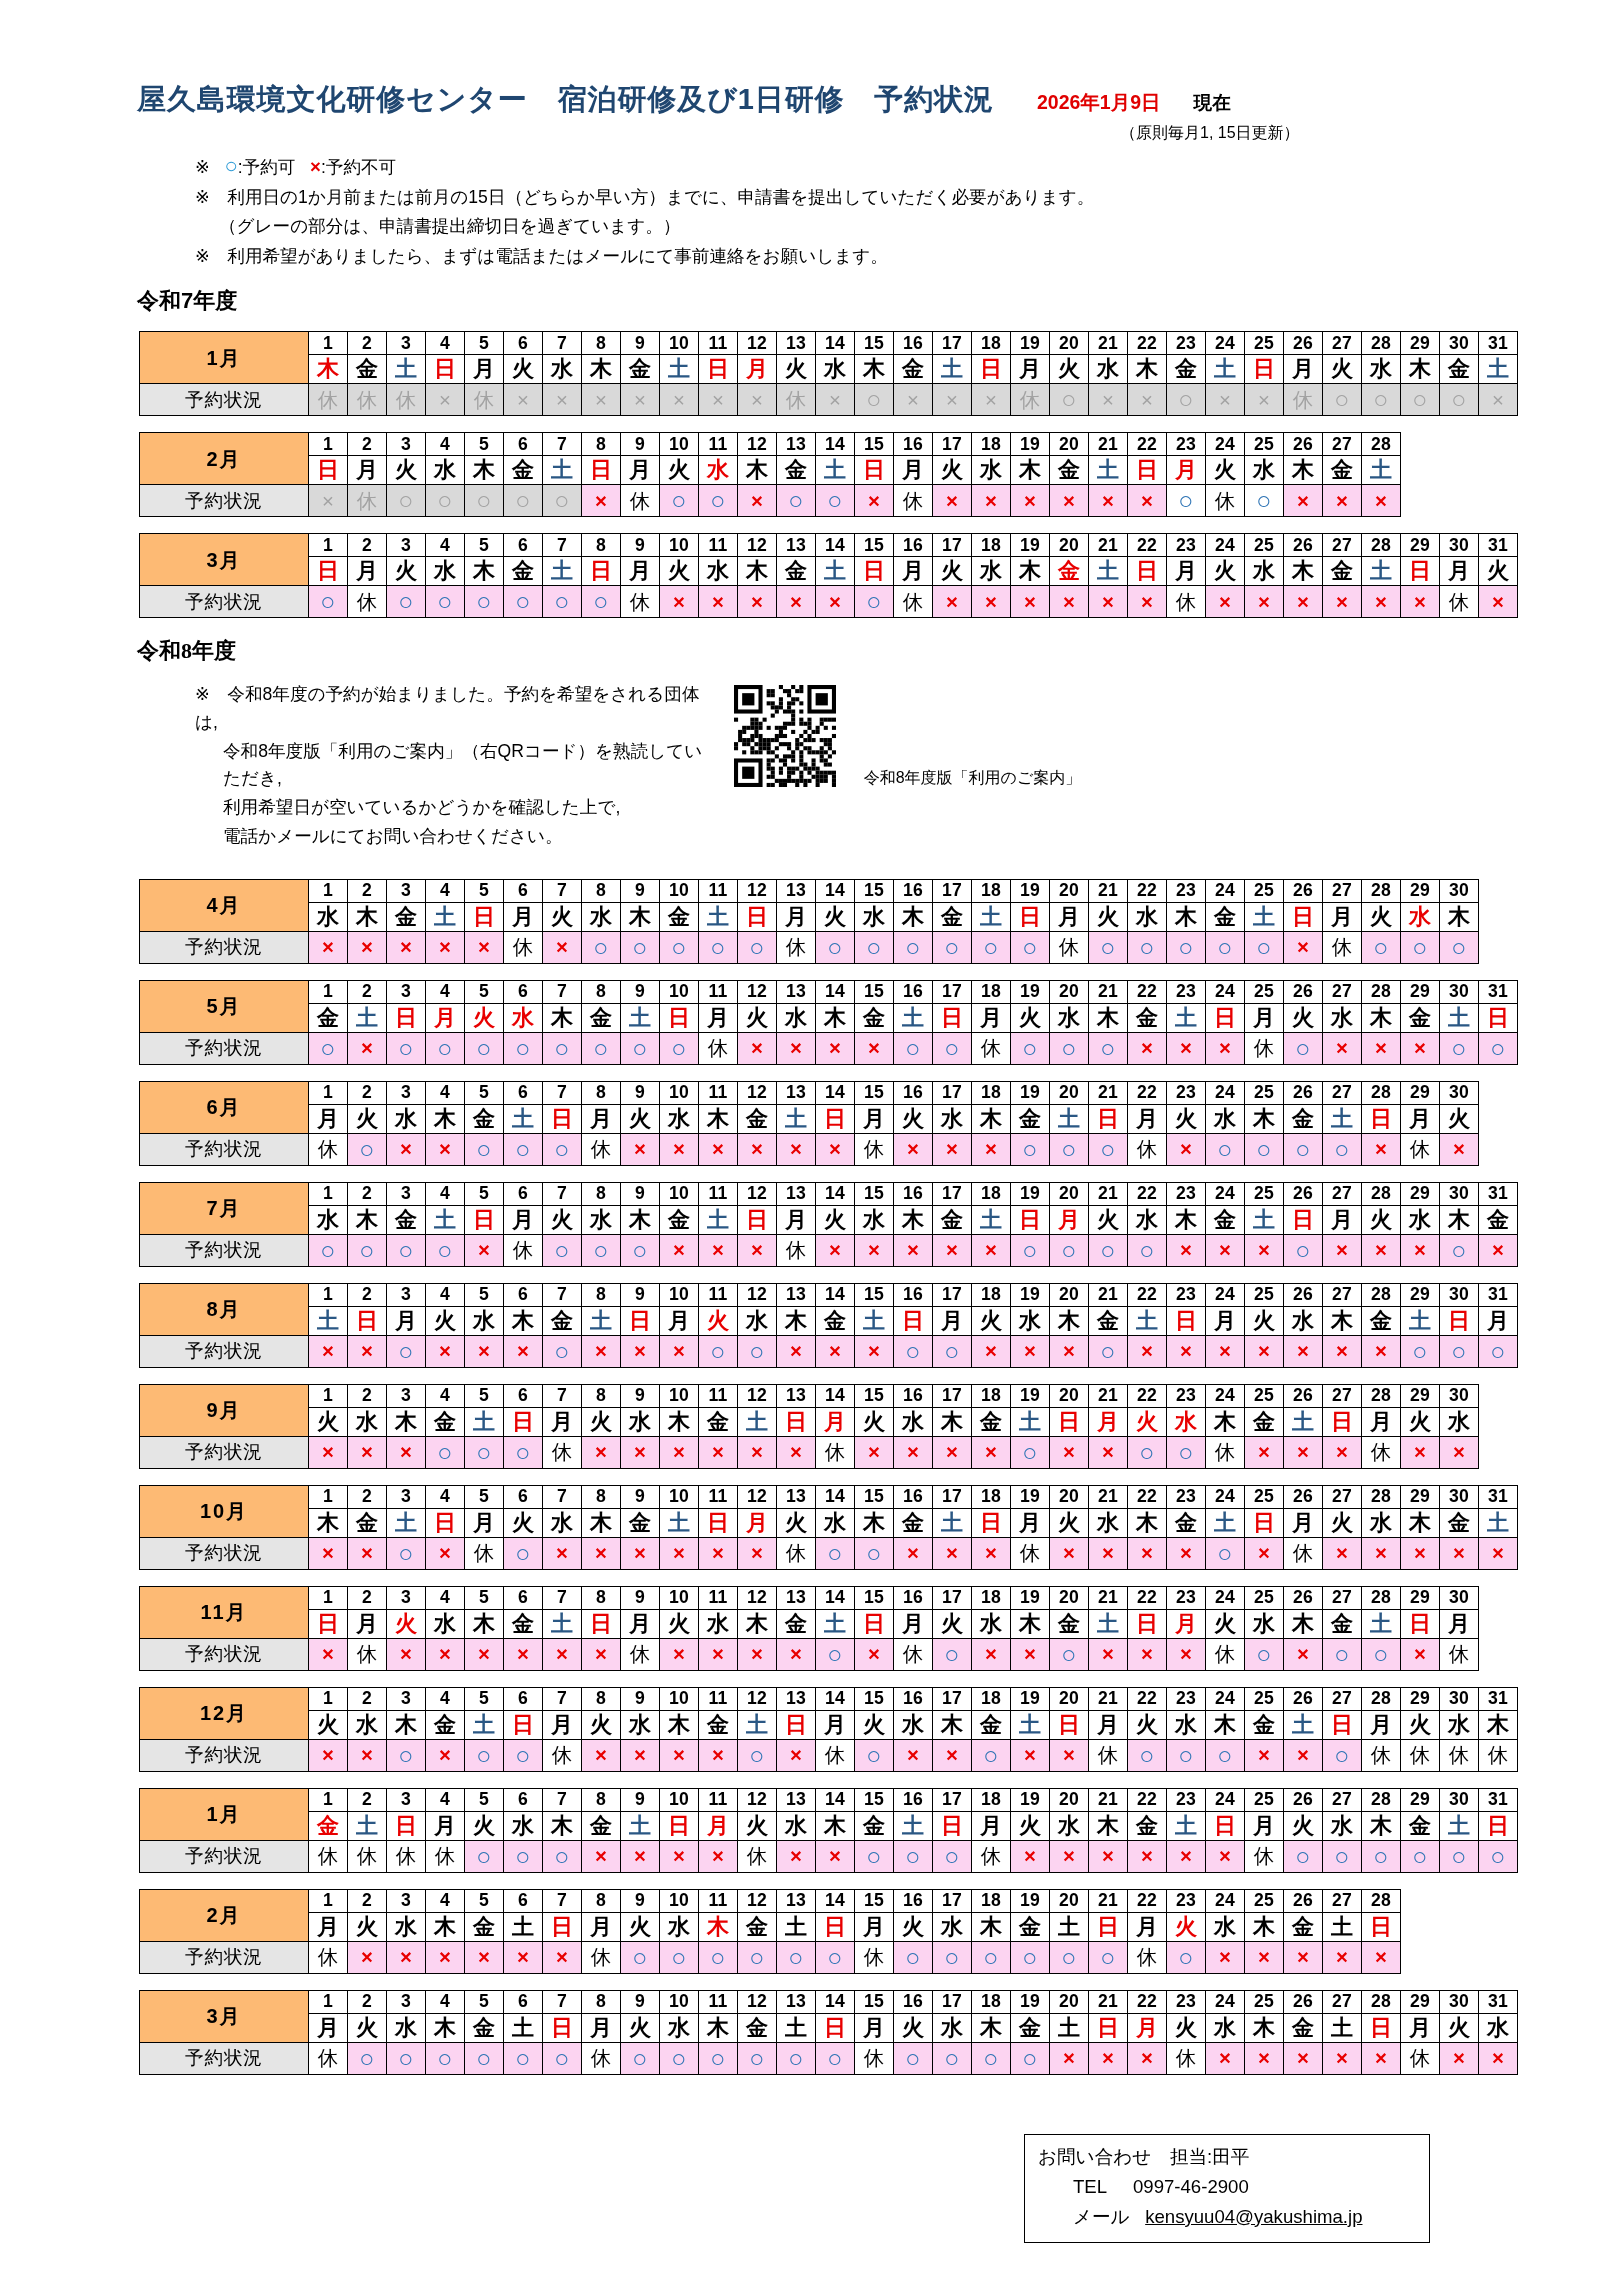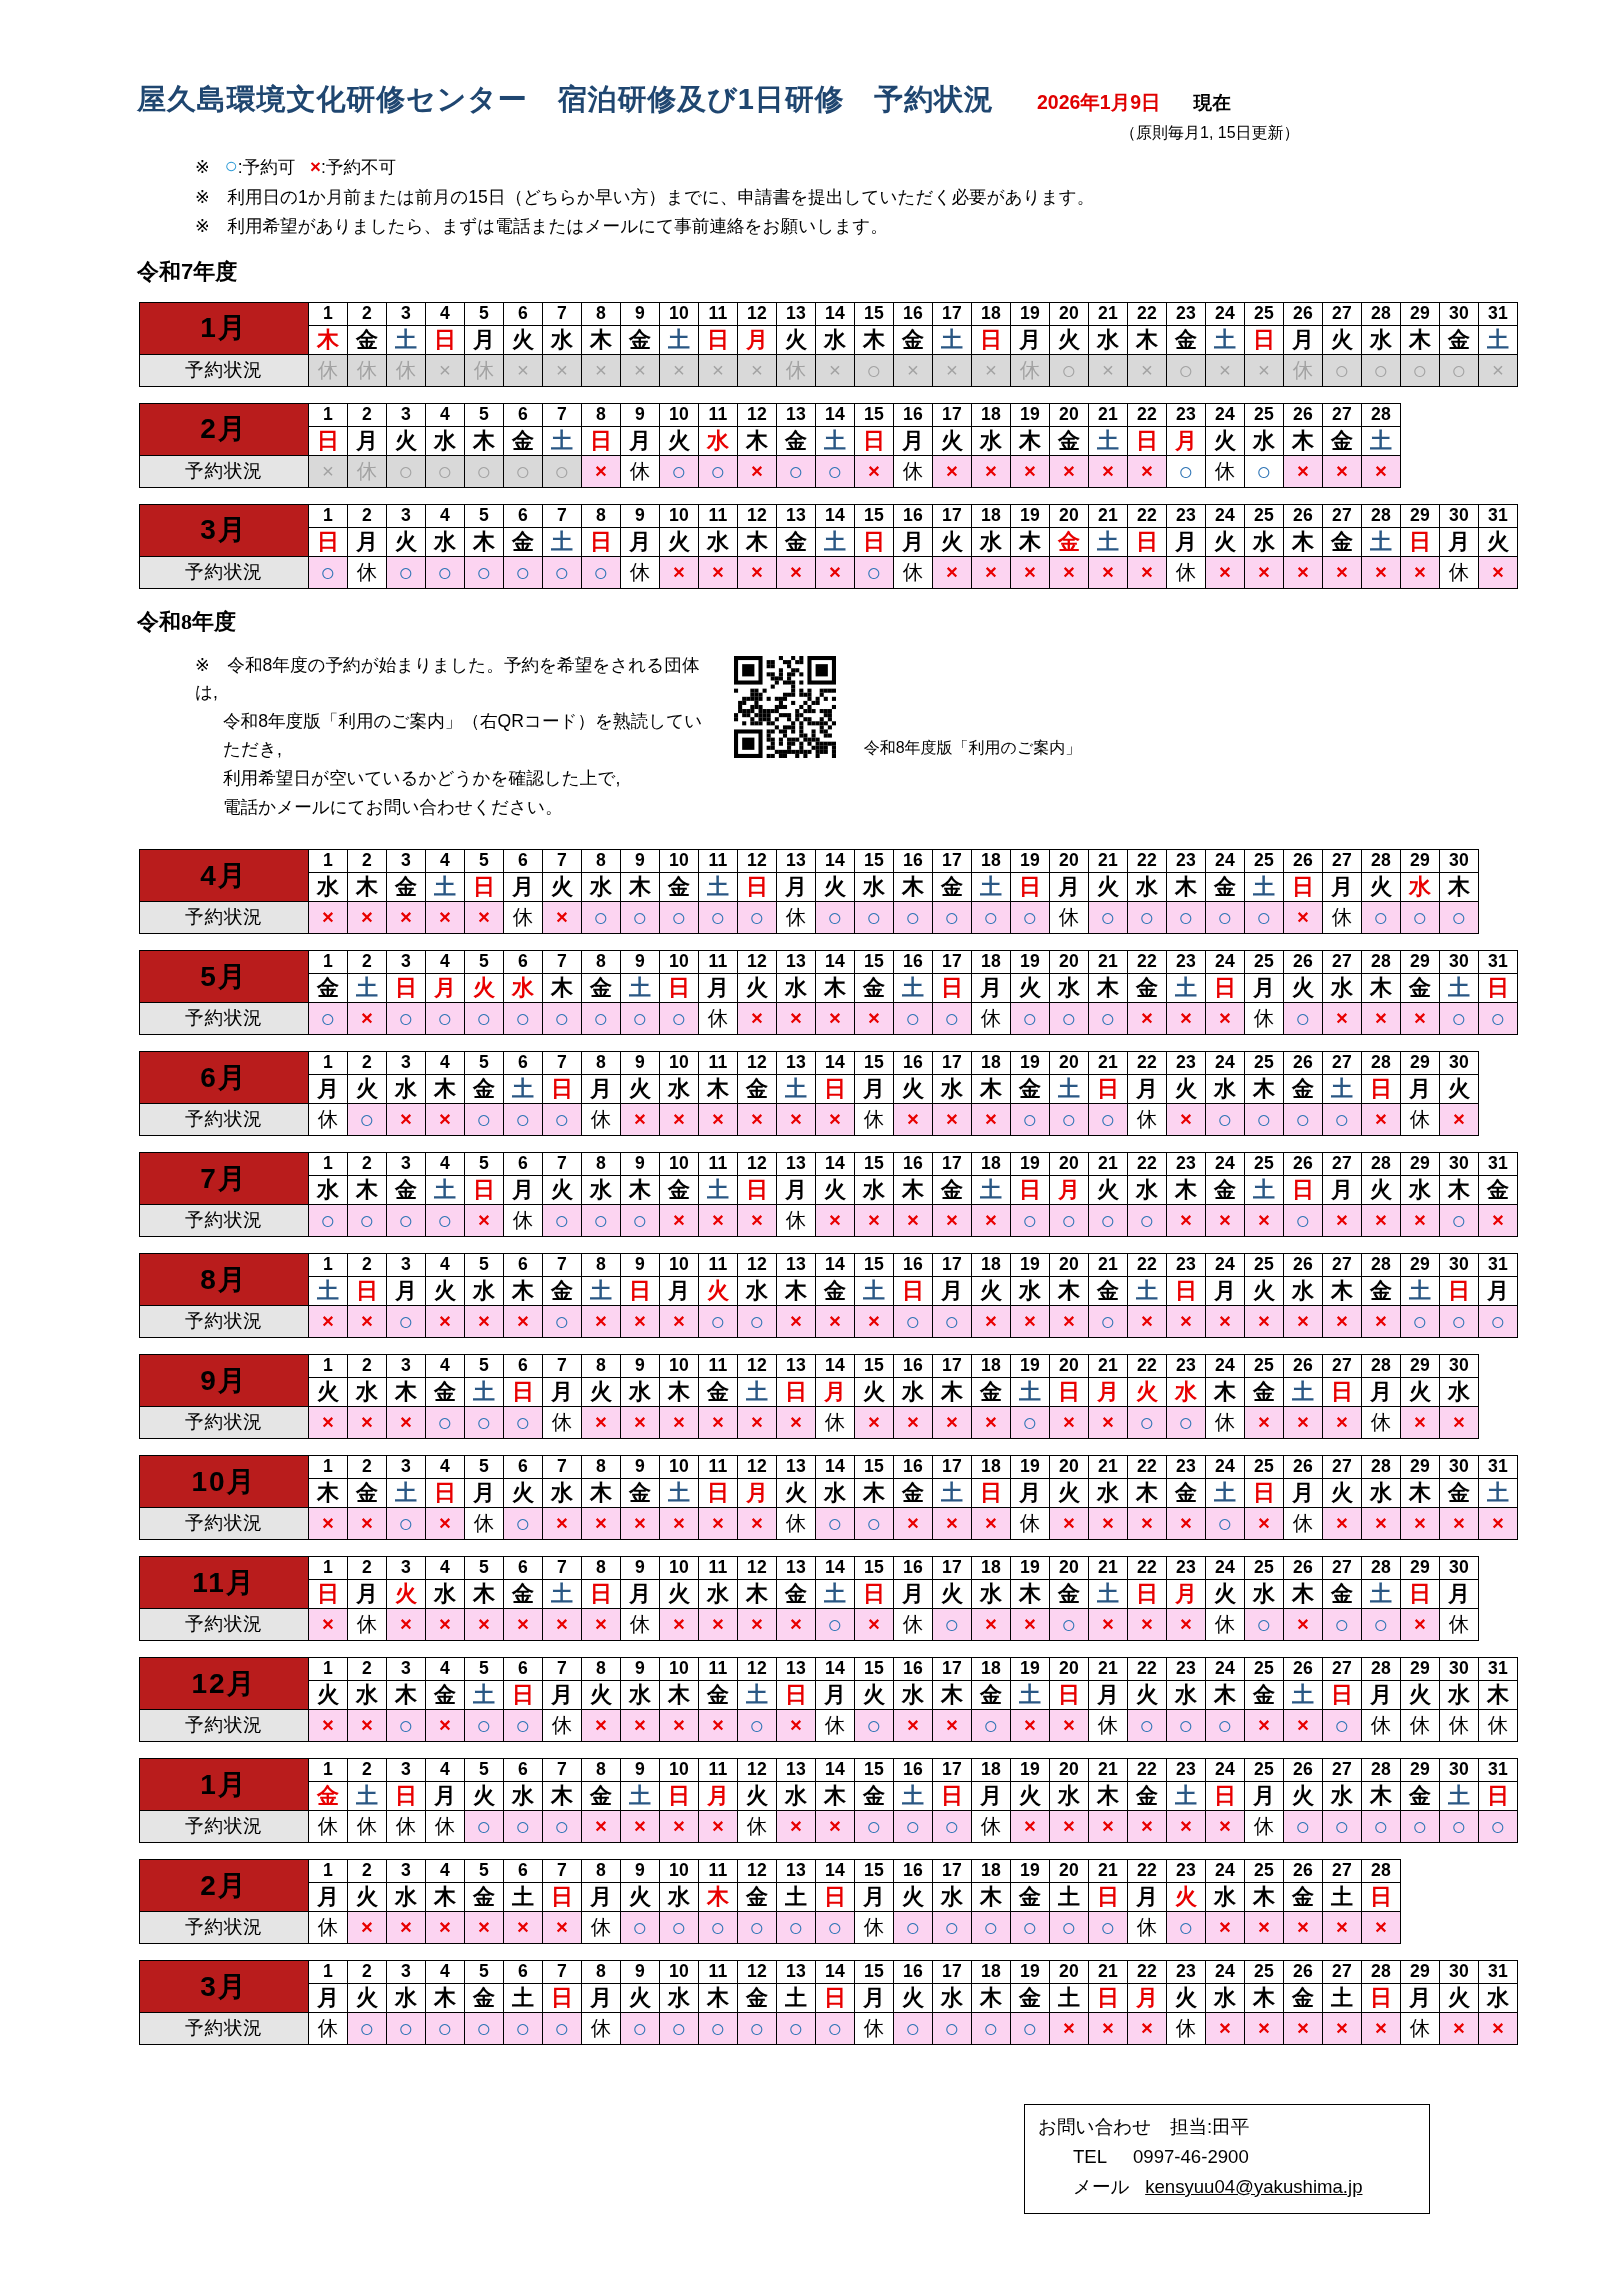--- a/index.html
+++ b/index.html
@@ -21,21 +21,21 @@
   .legend-row{margin:9.3px 0 0 58px;font-size:17.6px;}
   .legend-ok{color:var(--legendblue);font-size:22px;font-weight:bold;}
   .legend-ng{color:var(--red);font-size:18.6px;font-weight:bold;}
   .note-line{margin:5.6px 0 0 58px;font-size:17.6px;}
   .note-line.paren{margin-left:82px;}
 
   .fy-label{font-size:22px;font-weight:bold;margin:18.6px 0 15px 0;}
 
   table.cal{border-collapse:collapse;margin:0 0 16px 1.9px;background:#fff;}
   .cal td{border:1.5px solid #000;text-align:center;vertical-align:middle;padding:0;line-height:1;}
-  .mlabel{width:169px;font-size:28px;font-weight:bold;background:#b91c1c;letter-spacing:1.9px;}
+  .mlabel{width:169px;font-size:20px;font-weight:bold;background:#fdba74;letter-spacing:1.9px;}
   .dnum{width:39px;min-width:39px;max-width:39px;height:23px;font-size:17.6px;font-weight:bold;background:#fff;}
   .wday{height:29px;font-size:22px;font-weight:bold;background:#fff;}
   .wk{color:#000;} .wr{color:var(--red);} .wb{color:var(--satblue);}
   .slabel{font-size:18.6px;background:#e5e5e5;letter-spacing:0.9px;}
   .stat{height:32px;font-size:20.4px;font-weight:bold;}
   .sok{color:var(--blue);font-size:25px;}
   .sng{color:var(--red);font-size:20.4px;}
   .scl{color:#000;font-weight:normal;font-size:20.4px;}
   .sgrey{color:var(--greysym) !important;font-weight:normal;}
   .sgrey.gok{font-size:25px;}
@@ -65,20 +65,21 @@
     <span class="doc-date-suffix">現在</span>
   </div>
   <div class="update-note">（原則毎月1, 15日更新）</div>
 
   <div class="legend-row">
     <span>※</span>&nbsp;&nbsp;
     <span class="legend-ok">○</span><span>:予約可</span>&nbsp;&nbsp;
     <span class="legend-ng">×</span><span>:予約不可</span>
   </div>
   <div class="note-line">※　利用日の1か月前または前月の15日（どちらか早い方）までに、申請書を提出していただく必要があります。</div>
+  <div class="note-line paren">（グレーの部分は、申請書提出締切日を過ぎています。）</div>
   <div class="note-line">※　利用希望がありましたら、まずは電話またはメールにて事前連絡をお願いします。</div>
 
   <div class="fy-label">令和7年度</div>
   <div id="fy7-months">
       <table class="cal">
         <tbody>
           <tr>
             <td class="mlabel" rowspan="2">1月</td>
             <td class="dnum">1</td>
             <td class="dnum">2</td>

